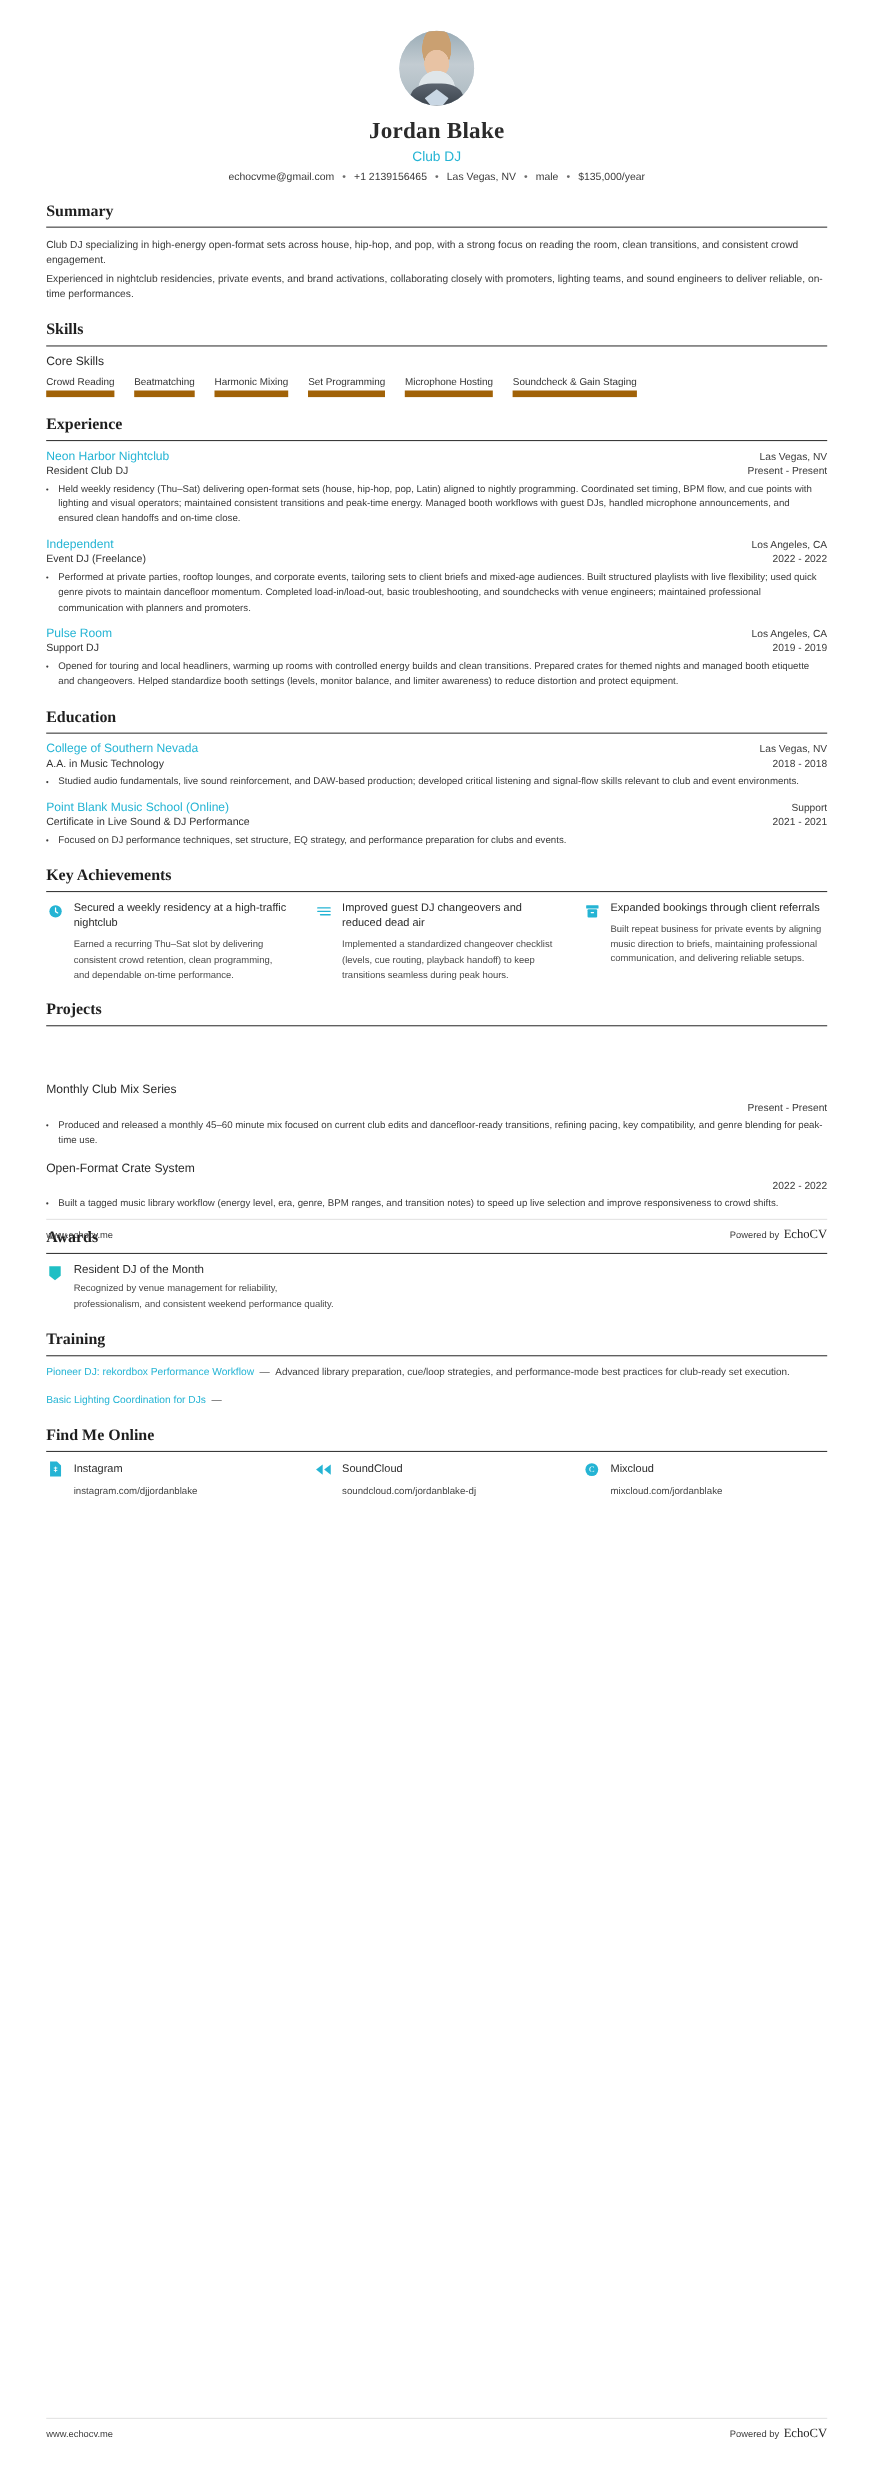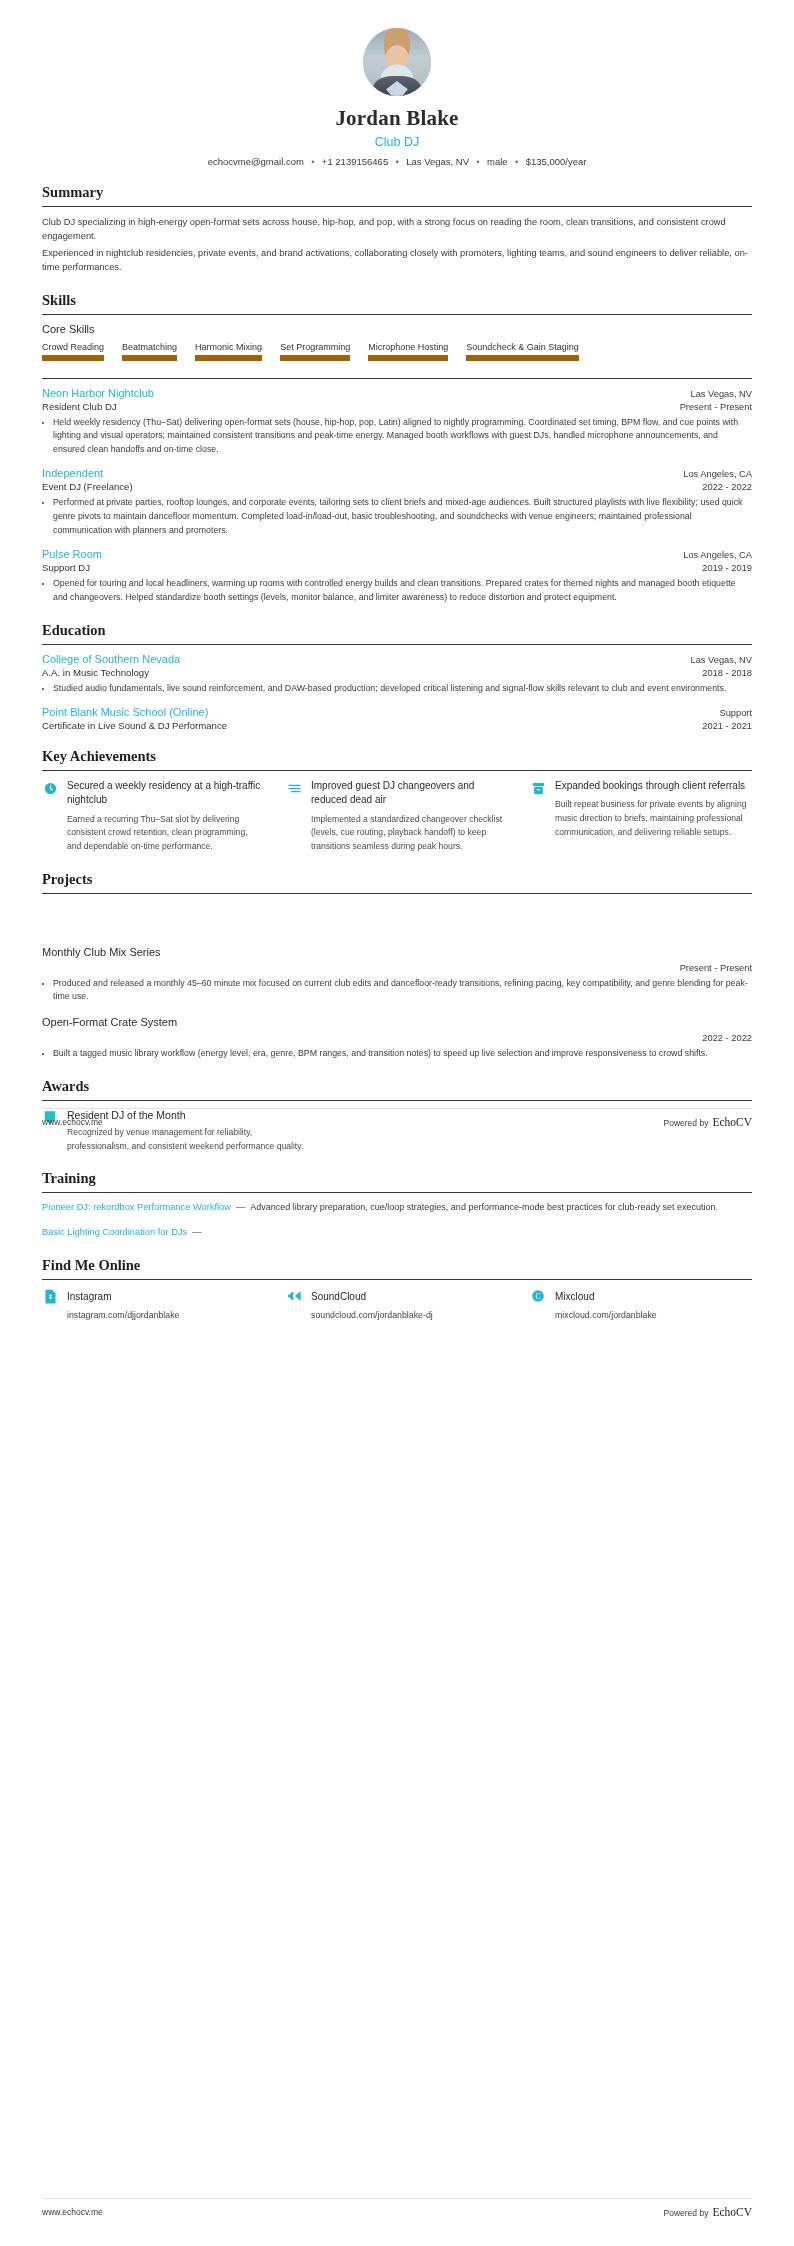--- a/index.html
+++ b/index.html
@@ -358,20 +358,21 @@
       <span class="skill-chip">Crowd Reading</span>
       <span class="skill-chip">Beatmatching</span>
       <span class="skill-chip">Harmonic Mixing</span>
       <span class="skill-chip">Set Programming</span>
       <span class="skill-chip">Microphone Hosting</span>
       <span class="skill-chip">Soundcheck &amp; Gain Staging</span>
     </div>
   </div>
 
   <div class="section">
+    <div class="section-title">Experience</div>
     <div class="rule"></div>
 
     <div class="entry">
       <div class="entry-top">
         <span class="entry-org">Neon Harbor Nightclub</span>
         <span class="entry-loc">Las Vegas, NV</span>
       </div>
       <div class="entry-sub">
         <span class="entry-title">Resident Club DJ</span>
         <span class="entry-date">Present - Present</span>
@@ -430,20 +431,23 @@
 
     <div class="entry">
       <div class="entry-top">
         <span class="entry-org">Point Blank Music School (Online)</span>
         <span class="entry-loc">Support</span>
       </div>
       <div class="entry-sub">
         <span class="entry-title">Certificate in Live Sound &amp; DJ Performance</span>
         <span class="entry-date">2021 - 2021</span>
       </div>
+      <ul class="bullets">
+        <li>Focused on DJ performance techniques, set structure, EQ strategy, and performance preparation for clubs and events.</li>
+      </ul>
     </div>
   </div>
 
   <div class="section">
     <div class="section-title">Key Achievements</div>
     <div class="rule"></div>
     <div class="ka-grid">
 
       <div class="ka-col">
         <span class="ka-icon">

